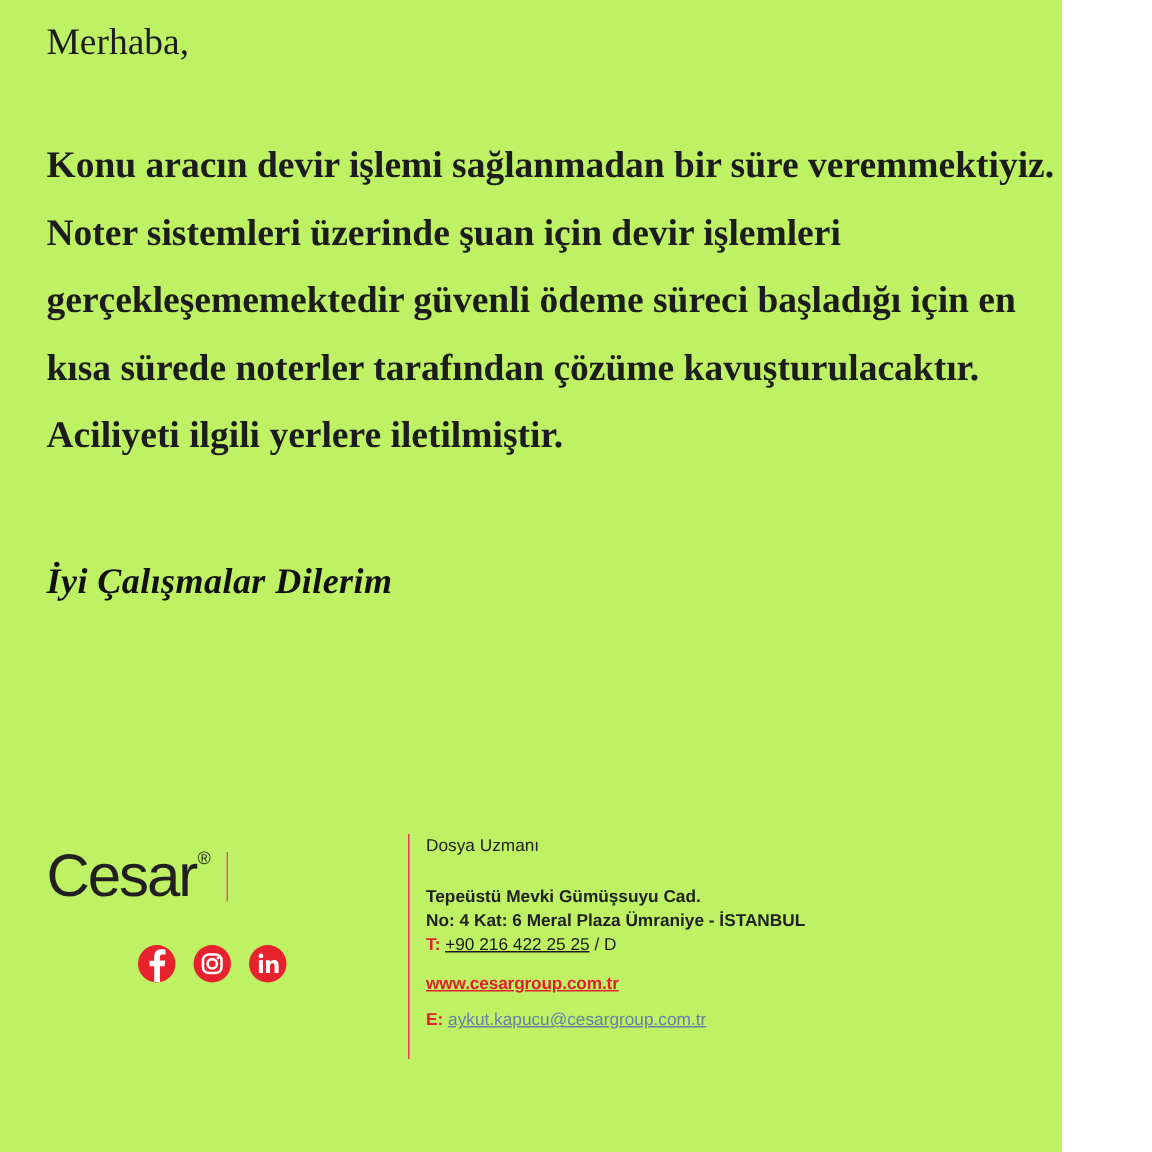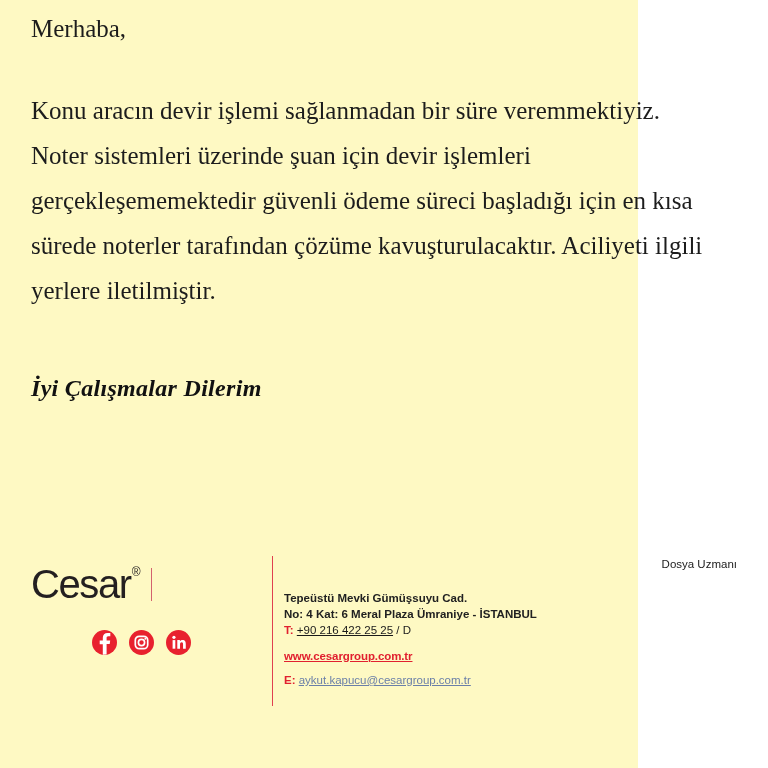--- a/index.html
+++ b/index.html
@@ -10,23 +10,23 @@
   body {
     width: 768px;
     height: 768px;
     overflow: hidden;
     font-family: "Liberation Serif", serif;
     color: #1a1a1a;
   }
 
   .page {
     position: relative;
-    width: 638px;
+    width: 708px;
     height: 768px;
-    background: #fef9c3;
+    background: #bef264;
   }
 
   
   .email-body {
     position: absolute;
     left: 31px;
     top: 14px;
     width: 700px;
   }
   .greeting {
@@ -37,20 +37,21 @@
     margin: 0;
   }
   .paragraph {
     font-family: "Liberation Serif", serif;
     font-size: 25px;
     line-height: 45px;
     color: #1c1c1c;
     margin: 0;
     margin-top: 44px;
     max-width: 690px;
+    font-weight: bold;
   }
   .closing {
     font-family: "Liberation Serif", serif;
     font-size: 24px;
     font-weight: bold;
     font-style: italic;
     color: #111111;
     margin: 0;
     margin-top: 62px;
     letter-spacing: 0.3px;
@@ -146,21 +147,20 @@
     font-style: italic;
     color: #e1202f;
     line-height: 16px;
     letter-spacing: 0.1px;
   }
   .contact-title {
     font-family: "Liberation Sans", sans-serif;
     font-size: 11.5px;
     color: #212121;
     line-height: 17px;
-    text-align: right;
   }
   .contact-address {
     margin-top: 18px;
   }
   .addr-line {
     font-family: "Liberation Sans", sans-serif;
     font-size: 11.5px;
     color: #212121;
     line-height: 15.5px;
     font-weight: bold;

